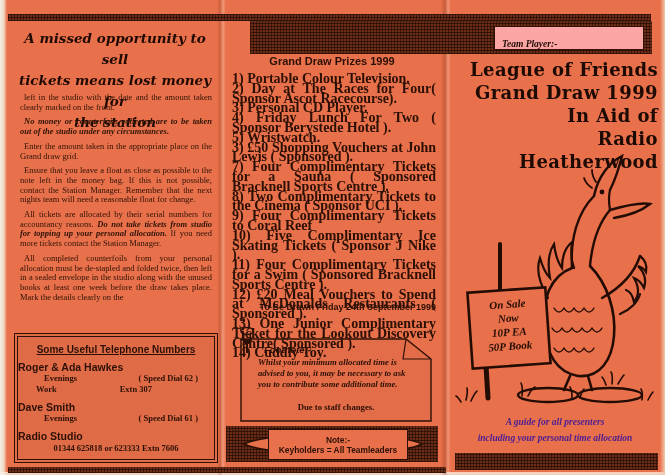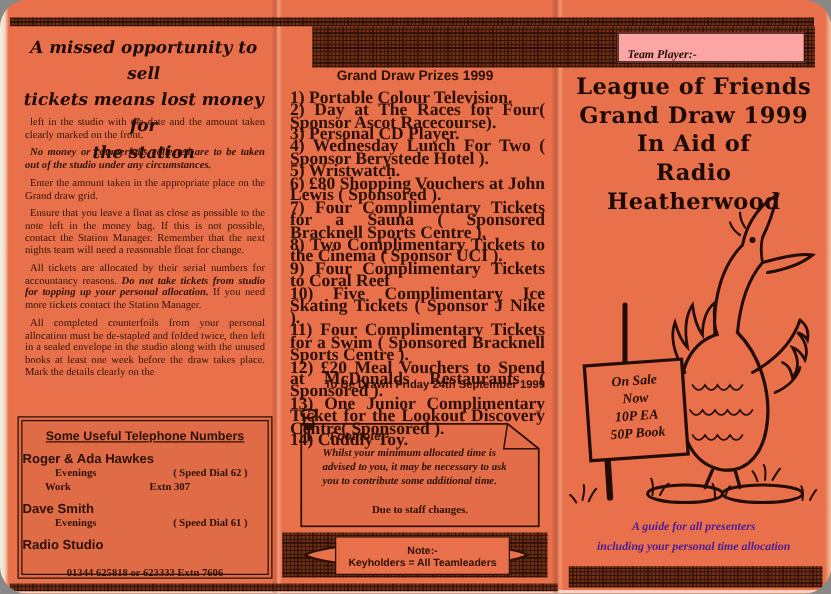--- a/index.html
+++ b/index.html
@@ -1,19 +1,19 @@
 <!DOCTYPE html>
 <html><head>
 <meta charset="utf-8">
 <style>
   html,body{margin:0;padding:0;background:#888;}
   .page{
     position:relative;width:665px;height:475px;overflow:hidden;
     background:#e8704a;
-    font-family:"Liberation Serif",serif;color:#2c1005;border-radius:22px;
+    font-family:"Liberation Serif",serif;color:#2c1005;
   }
   
   .edge-left{position:absolute;left:0;top:0;width:7px;height:100%;
     background:linear-gradient(90deg,#f6efe4 0%,#f0d9c4 55%,rgba(240,217,196,0) 100%);}
   .edge-bottom{position:absolute;left:0;top:472px;width:100%;height:3px;background:rgba(250,242,230,.75);}
   .edge-right{position:absolute;right:0;top:0;width:5px;height:100%;background:linear-gradient(270deg,#f2c9ae,rgba(242,201,174,0));}
   .fold{position:absolute;top:0;height:100%;}
   .fold-1{left:217px;width:9px;background:linear-gradient(90deg,rgba(0,0,0,0),rgba(110,40,20,.22) 35%,rgba(255,228,205,.35) 65%,rgba(0,0,0,0));}
   .fold-2{left:441px;width:10px;background:linear-gradient(90deg,rgba(0,0,0,0),rgba(110,40,20,.28) 40%,rgba(255,228,205,.30) 70%,rgba(0,0,0,0));}
 
@@ -41,21 +41,21 @@
 
   .phone-box{position:absolute;left:14px;top:333px;width:196px;height:122px;
     border:4px double #2c1005;background:rgba(0,0,0,.03);}
   .phone-heading{margin-top:7px;text-align:center;
     font-family:"Liberation Sans",sans-serif;font-weight:bold;font-size:10px;text-decoration:underline;}
   .phone-name{margin-top:6px;
     font-family:"Liberation Sans",sans-serif;font-weight:bold;font-size:10.5px;}
   .phone-row{display:flex;justify-content:space-between;
     font-weight:bold;font-size:8.5px;line-height:11px;padding:0 16px 0 26px;}
   .phone-row.row-work{padding:0 62px 0 18px;}
-  .phone-number{text-align:center;font-weight:bold;font-size:8.5px;margin-top:11px;}
+  .phone-number{text-align:center;font-weight:bold;font-size:8.5px;margin-top:1px;}
 
   
   .prizes-title{position:absolute;left:224px;top:55px;width:216px;text-align:center;
     font-family:"Liberation Sans",sans-serif;font-weight:bold;font-size:11px;}
   .prize-list{position:absolute;left:232px;top:74px;width:204px;
     font-weight:bold;font-size:14px;line-height:9.8px;text-align:justify;}
   .prize-item{margin:0;}
   .drawn-1{position:absolute;left:232px;top:302px;width:204px;text-align:right;
     font-family:"Liberation Sans",sans-serif;font-weight:bold;font-size:9px;}
   .drawn-2{position:absolute;left:232px;top:314px;width:204px;text-align:center;
@@ -75,21 +75,21 @@
   .note-rect{position:absolute;left:268px;top:429px;width:138px;height:29px;
     background:#e8704a;border:1.5px solid #2c1005;
     display:flex;flex-direction:column;justify-content:center;align-items:center;
     font-family:"Liberation Sans",sans-serif;font-weight:bold;font-size:8.4px;line-height:10px;}
 
   
   .team-box{position:absolute;left:494px;top:26px;width:148px;height:22px;
     background:#fca5a5;border:1.5px solid #331106;display:flex;align-items:flex-end;}
   .team-label{padding-left:7px;font-weight:bold;font-style:italic;font-size:9.5px;color:#230c04;}
 
-  .cover-title{position:absolute;left:452px;top:58px;width:206px;text-align:center;
+  .cover-title{position:absolute;left:452px;top:58px;width:206px;text-align:right;
     font-family:"DejaVu Serif",serif;font-weight:bold;font-size:18px;line-height:23px;
     color:#1c0a03;letter-spacing:.4px;}
 
   .mascot{position:absolute;left:452px;top:148px;}
   .mascot text{font-family:"Liberation Serif",serif;font-style:italic;font-weight:bold;font-size:11px;fill:#230c04;}
 
   .cover-footer{position:absolute;left:452px;top:417px;width:206px;text-align:center;
     font-weight:bold;font-style:italic;color:#4c1d95;}
   .cover-footer .l1{font-size:9.5px;margin-bottom:6px;}
   .cover-footer .l2{font-size:9.5px;}
@@ -148,23 +148,23 @@
     <div class="phone-name">Radio Studio</div>
     <div class="phone-number">01344 625818 or 623333 Extn 7606</div>
   </div>
 
   <div class="prizes-title">Grand Draw Prizes 1999</div>
 
   <div class="prize-list">
     <div class="prize-item">1) Portable Colour Television.</div>
     <div class="prize-item">2) Day at The Races for Four( Sponsor Ascot Racecourse).</div>
     <div class="prize-item">3) Personal CD Player.</div>
-    <div class="prize-item">4) Wednesday Lunch For Two ( Sponsor Berystede Hotel ).</div>
+    <div class="prize-item">4) Friday Lunch For Two ( Sponsor Berystede Hotel ).</div>
     <div class="prize-item">5) Wristwatch.</div>
-    <div class="prize-item">6) £80 Shopping Vouchers at John Lewis ( Sponsored ).</div>
+    <div class="prize-item">3) £50 Shopping Vouchers at John Lewis ( Sponsored ).</div>
     <div class="prize-item">7) Four Complimentary Tickets for a Sauna ( Sponsored Bracknell Sports Centre ).</div>
     <div class="prize-item">8) Two Complimentary Tickets to the Cinema ( Sponsor UCI ).</div>
     <div class="prize-item">9) Four Complimentary Tickets to Coral Reef</div>
     <div class="prize-item">10) Five Complimentary Ice Skating Tickets ( Sponsor J Nike ).</div>
     <div class="prize-item">11) Four Complimentary Tickets for a Swim ( Sponsored Bracknell Sports Centre ).</div>
     <div class="prize-item">12) £20 Meal Vouchers to Spend at McDonalds Restaurants ( Sponsored ).</div>
     <div class="prize-item">13) One Junior Complimentary Ticket for the Lookout Discovery Centre( Sponsored ).</div>
     <div class="prize-item">14) Cuddly Toy.</div>
   </div>
 

